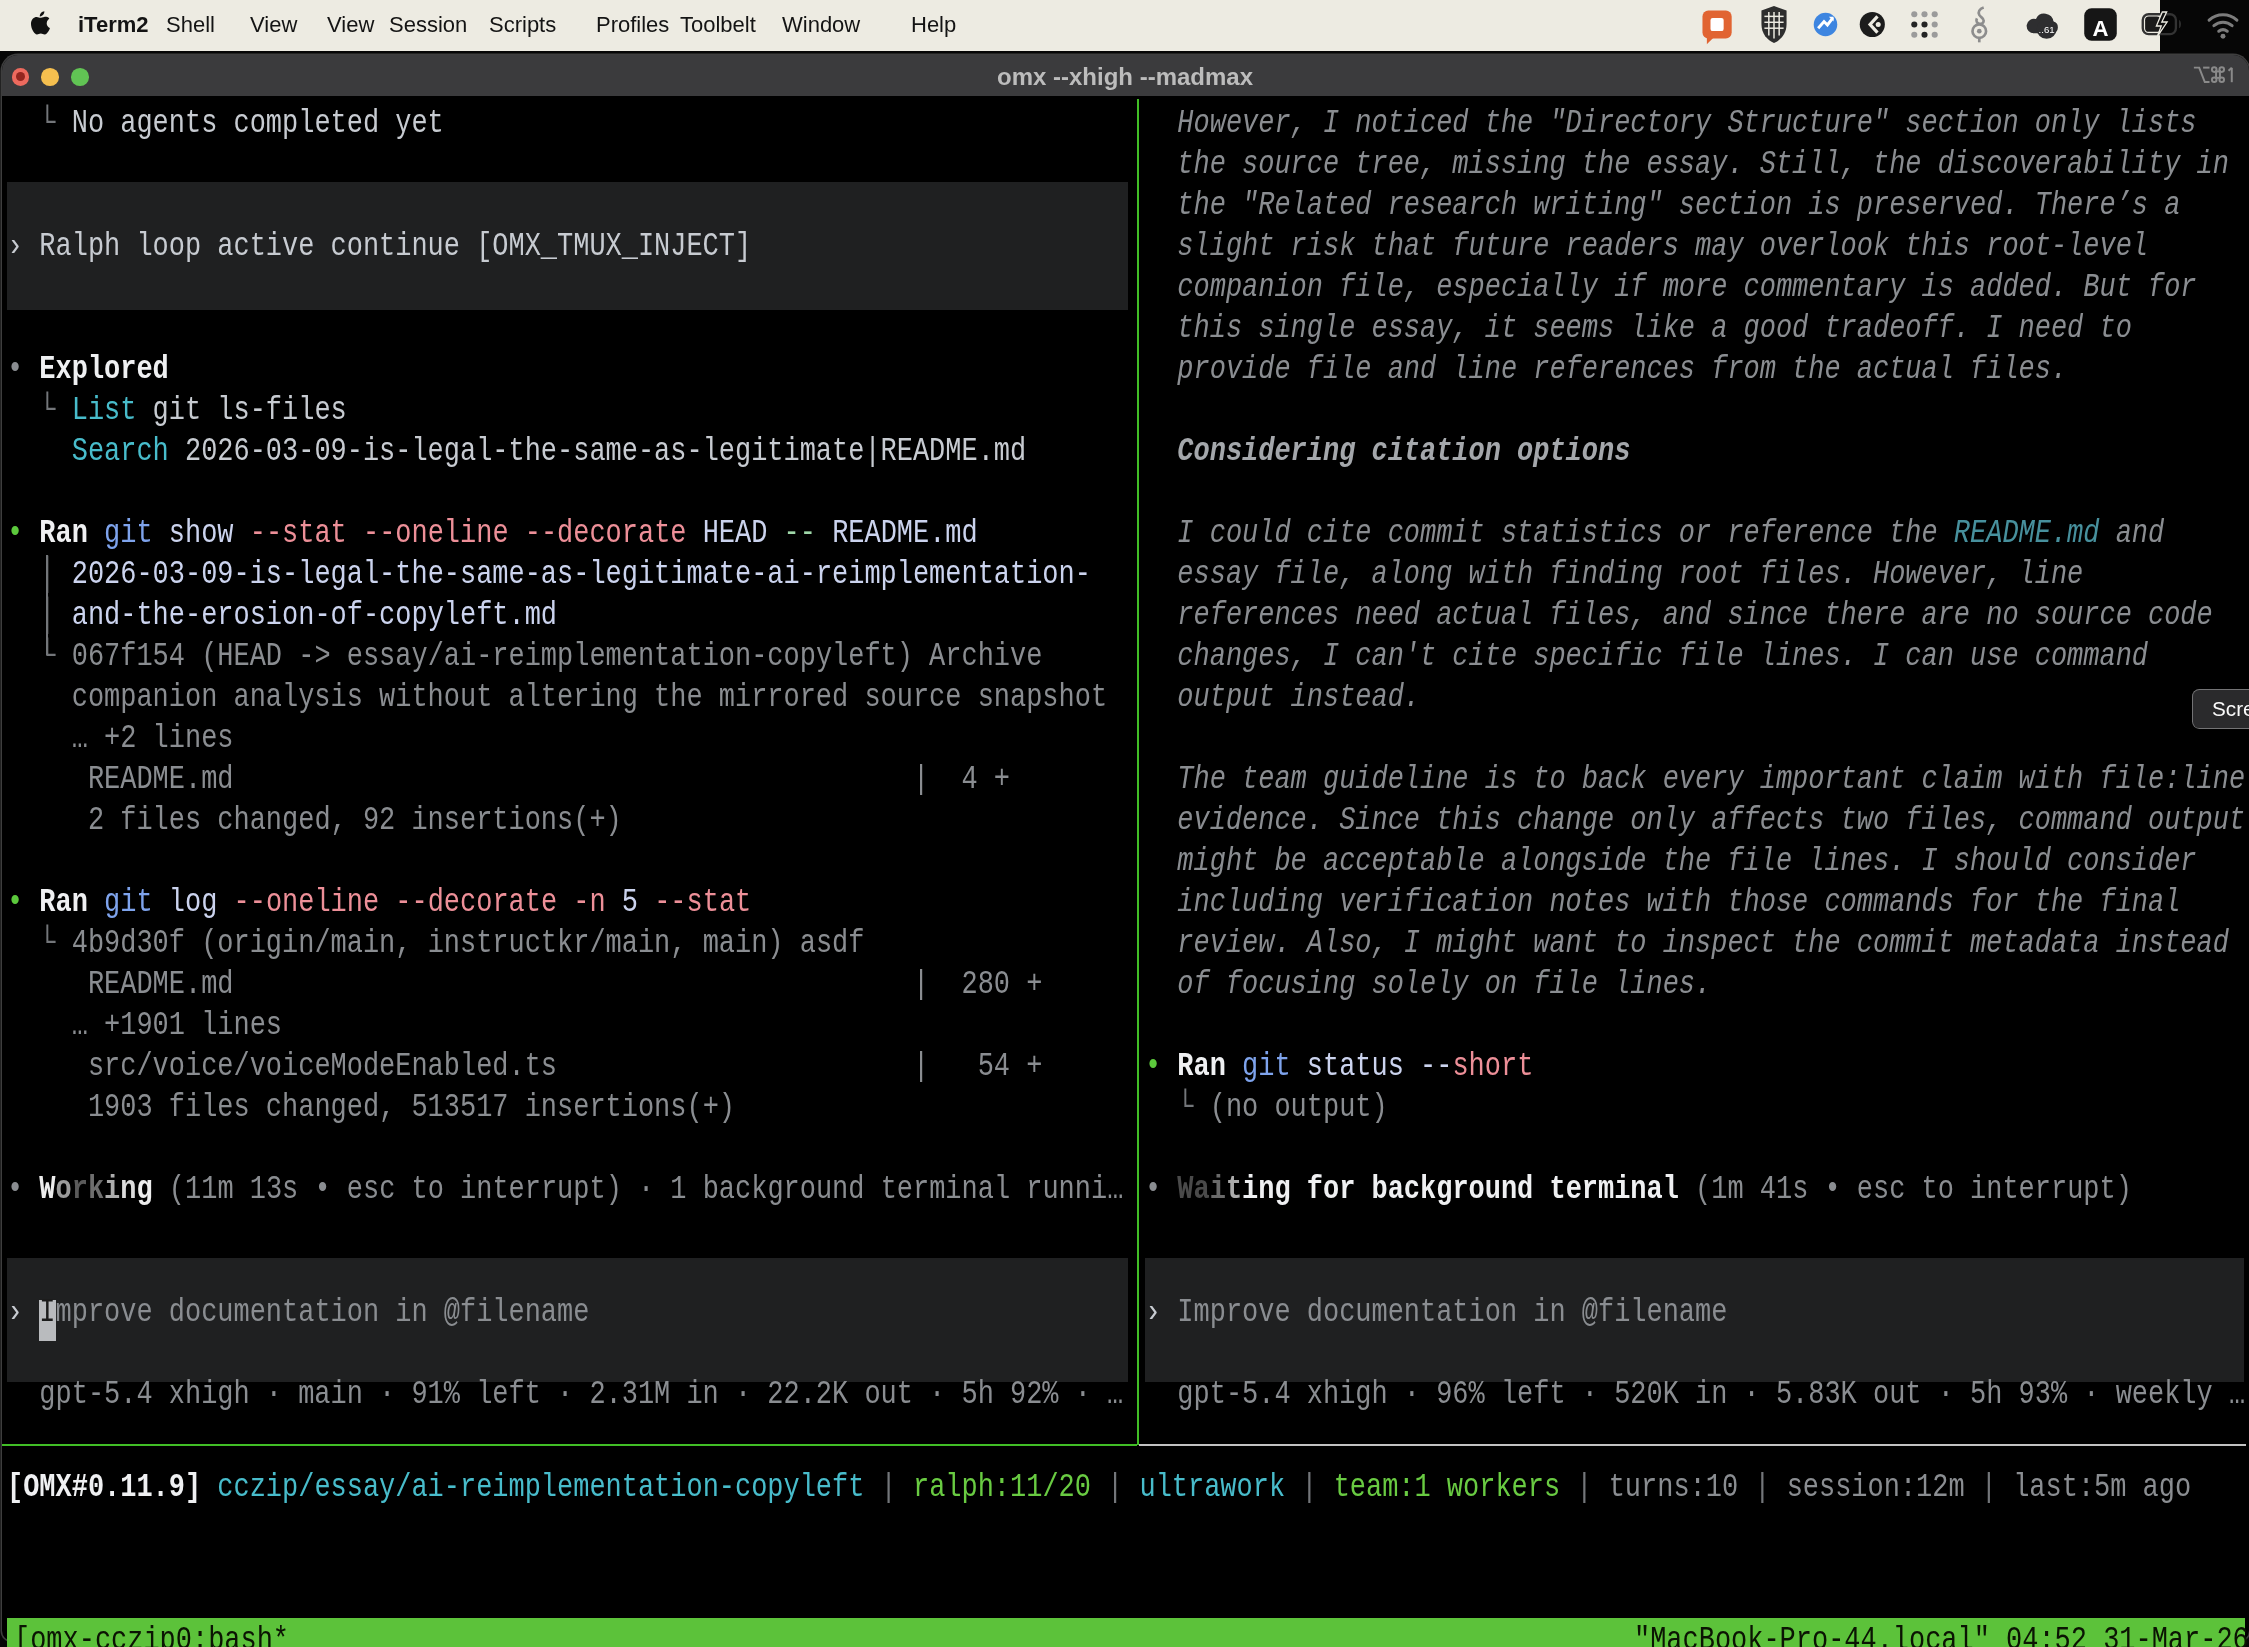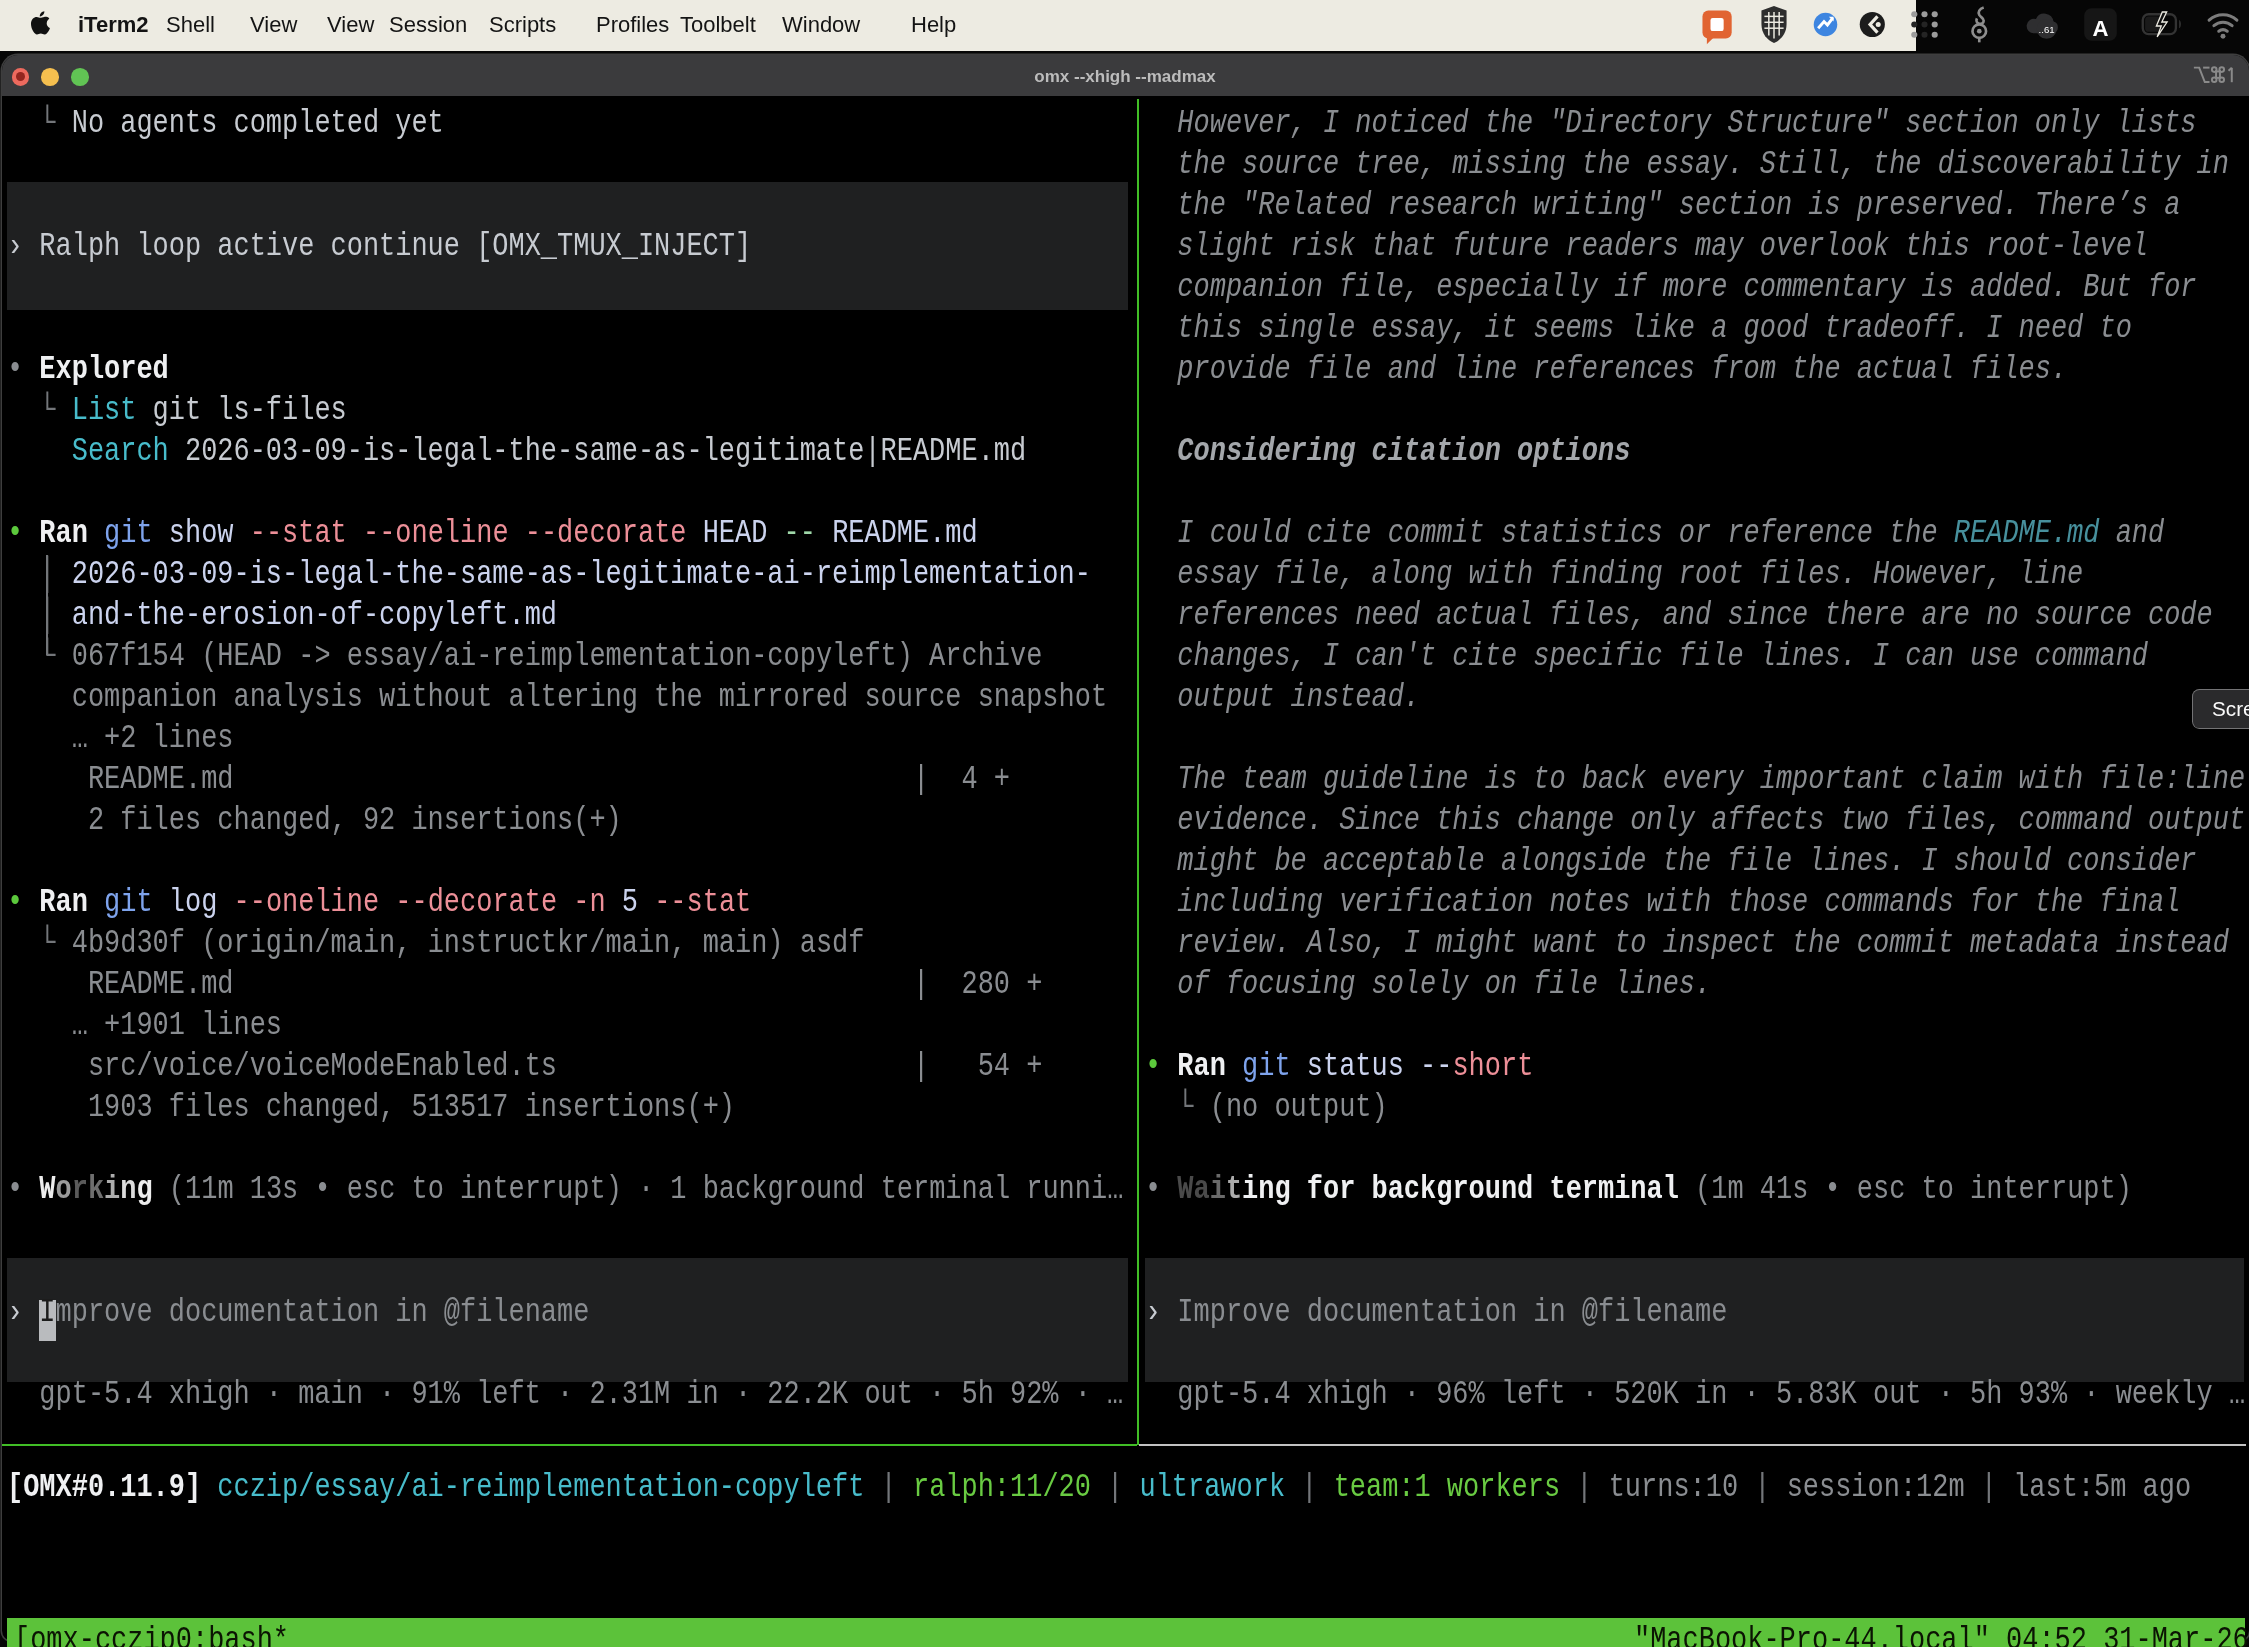--- a/index.html
+++ b/index.html
@@ -1,24 +1,24 @@
 <!DOCTYPE html>
 <html style="font-size:11.8px"><head>
 <meta charset="utf-8">
 <style>
 html,body{margin:0;padding:0;background:#060606;}
 body{width:2250px;height:1648px;position:relative;overflow:hidden;font-family:"Liberation Mono",monospace;}
 
-#menubar{position:absolute;left:0;top:0;width:1916px;height:51px;background:#EDEBE2;}
+#menubar{position:absolute;left:0;top:0;width:2160px;height:51px;background:#EDEBE2;}
 #menubar .mi{position:absolute;top:0;height:49px;line-height:50px;font-family:"Liberation Sans",sans-serif;font-size:22px;color:#141414;white-space:nowrap;}
 
 #win{position:absolute;left:1.5px;top:55px;width:2247px;height:1586px;background:#000;border-radius:16px 16px 10.3px 10.3px;box-shadow:0 0 0 1.5px #3e3e3e;}
 #titlebar{position:absolute;left:1.5px;top:55px;width:2247px;height:41px;background:#3B3B3D;border-radius:16px 16px 0 0;}
 .tl{position:absolute;width:17.7px;height:17.7px;border-radius:50%;top:68px;}
-#title{position:absolute;left:0;top:55px;width:2250px;height:41px;line-height:43px;text-align:center;font-family:"Liberation Sans",sans-serif;font-weight:bold;font-size:17px;color:#BCBCBC;}
+#title{position:absolute;left:0;top:55px;width:2250px;height:41px;line-height:43px;text-align:center;font-family:"Liberation Sans",sans-serif;font-weight:bold;font-size:24px;color:#BCBCBC;}
 #hotkey{position:absolute;left:2193px;top:66px;}
 
 .blk{position:absolute;background:#1F2021;}
 #vdiv{position:absolute;left:1137px;top:99px;width:2.2px;height:1346px;background:#41BE26;}
 #hbL{position:absolute;left:2.2px;top:1444px;width:1135px;height:2.2px;background:#41BE26;}
 #hbR{position:absolute;left:1139px;top:1444px;width:1107px;height:2.2px;background:#C2C2C2;}
 pre{margin:0;font-family:"Liberation Mono",monospace;font-size:33px;line-height:41px;transform:scaleX(0.8169);transform-origin:0 0;color:#C7CBD1;}
 #lpane{position:absolute;left:6.6px;top:103px;}
 #rpane{position:absolute;left:1145px;top:103px;}
 #omxrow{position:absolute;left:6.6px;top:1467px;}

